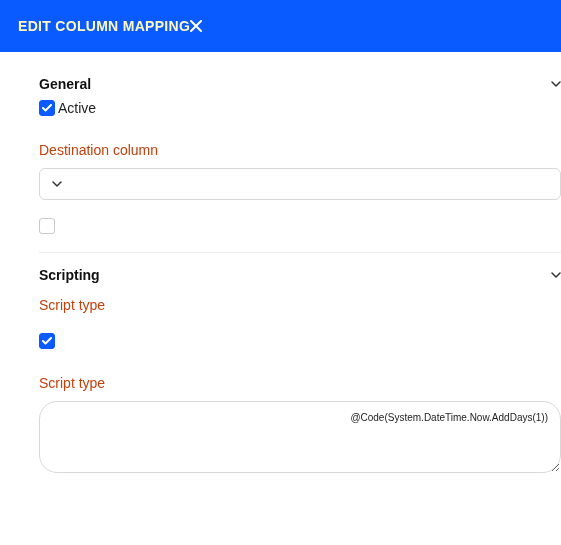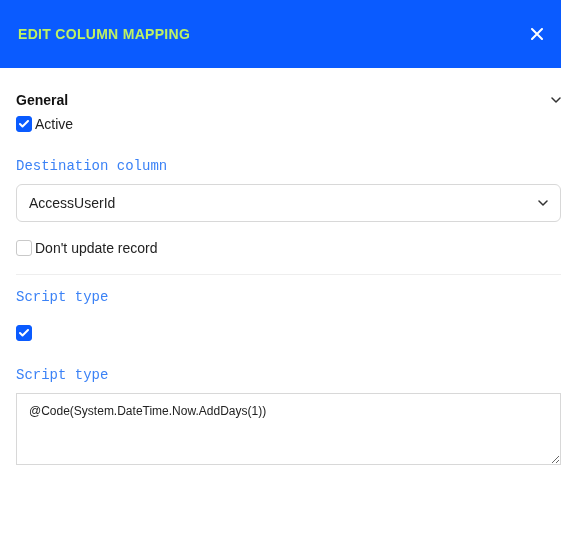--- a/index.html
+++ b/index.html
@@ -5,41 +5,42 @@
     * { box-sizing: border-box; margin: 0; padding: 0; }
     body {
       font-family: -apple-system, BlinkMacSystemFont, "Segoe UI", Arial, sans-serif;
       font-size: 14px;
       color: #222;
       width: 561px;
       background: #fff;
     }
     .header {
       background: #0a5bff;
-      color: #bef264;
-      padding: 26px 18px;
+      color: #fef9c3;
+      padding: 18px 18px;
       display: flex;
       align-items: center;
-      justify-content: space-between;
+      justify-content: flex-start;
     }
     .header-title {
       font-weight: 700;
       font-size: 14px;
       letter-spacing: 0.3px;
     }
     .close-icon {
       cursor: pointer;
       font-size: 16px;
       line-height: 1;
       display: flex;
       align-items: center;
       justify-content: center;
     }
     .body {
       padding: 12px 0 18px 16px;
+      margin-left: 23px;
     }
     .section-head {
       display: flex;
       align-items: center;
       justify-content: space-between;
       margin-top: 12px;
       margin-bottom: 8px;
       cursor: pointer;
     }
     .section-title {
@@ -76,24 +77,23 @@
       border-color: #0a5bff;
     }
     .checkbox.checked svg { display: block; }
     .checkbox svg { display: none; }
     .checkbox-label {
       font-size: 14px;
       color: #222;
     }
     .field-label {
       font-size: 14px;
-      color: #3b82f6;
+      color: #c2410c;
       margin-top: 26px;
       margin-bottom: 10px;
-      font-family: Liberation Mono, monospace;
     }
     .select {
       width: 100%;
       border: 1px solid #d8d8d8;
       border-radius: 6px;
       padding: 10px 12px;
       font-size: 14px;
       display: flex;
       align-items: center;
       justify-content: space-between;
@@ -102,27 +102,28 @@
     }
     .select-value { color: #222; }
     hr.divider {
       border: none;
       border-top: 1px solid #eee;
       margin: 18px 0 0 0;
     }
     .textarea {
       width: 100%;
       border: 1px solid #d8d8d8;
-      border-radius: 0;
+      border-radius: 18px;
       padding: 10px 12px;
-      font-size: 12px;
+      font-size: 10px;
       font-family: inherit;
       resize: both;
       min-height: 72px;
       color: #222;
+      text-align: right;
     }
   </style>
 </head>
 <body>
 
 <div class="header">
   <div class="header-title">EDIT COLUMN MAPPING</div>
   <div class="close-icon">
     <svg width="12" height="12" viewBox="0 0 12 12">
         <path d="M1 1 L11 11 M11 1 L1 11" stroke="#fff" stroke-width="2" stroke-linecap="round"></path>
@@ -146,38 +147,44 @@
     <span class="checkbox checked">
       <svg width="10" height="8" viewBox="0 0 10 8">
           <path d="M1 4 L3.5 6.5 L9 1" fill="none" stroke="#fff" stroke-width="2" stroke-linecap="round" stroke-linejoin="round"></path>
         </svg>
     </span>
     <span class="checkbox-label">Active</span>
   </div>
 
   <div class="field-label">Destination column</div>
   <div class="select">
-    <span class="select-value">AccessUserId</span>
     <span class="chevron-down">
       <svg width="10" height="6" viewBox="0 0 10 6">
           <path d="M1 1 L5 5 L9 1" fill="none" stroke="#333" stroke-width="1.5" stroke-linecap="round" stroke-linejoin="round"></path>
         </svg>
     </span>
   </div>
 
   <div class="checkbox-row" style="margin-top:18px;">
     <span class="checkbox">
       
     </span>
-    <span class="checkbox-label">Don't update record</span>
   </div>
 
   <hr class="divider">
 
   
+  <div class="section-head" style="margin-top:14px;">
+    <div class="section-title">Scripting</div>
+    <span class="chevron-down">
+      <svg width="10" height="6" viewBox="0 0 10 6">
+          <path d="M1 1 L5 5 L9 1" fill="none" stroke="#333" stroke-width="1.5" stroke-linecap="round" stroke-linejoin="round"></path>
+        </svg>
+    </span>
+  </div>
 
   <div class="field-label" style="margin-top:14px;">Script type</div>
 
   <div class="checkbox-row" style="margin-top:20px;">
     <span class="checkbox checked">
       <svg width="10" height="8" viewBox="0 0 10 8">
           <path d="M1 4 L3.5 6.5 L9 1" fill="none" stroke="#fff" stroke-width="2" stroke-linecap="round" stroke-linejoin="round"></path>
         </svg>
     </span>
   </div>

